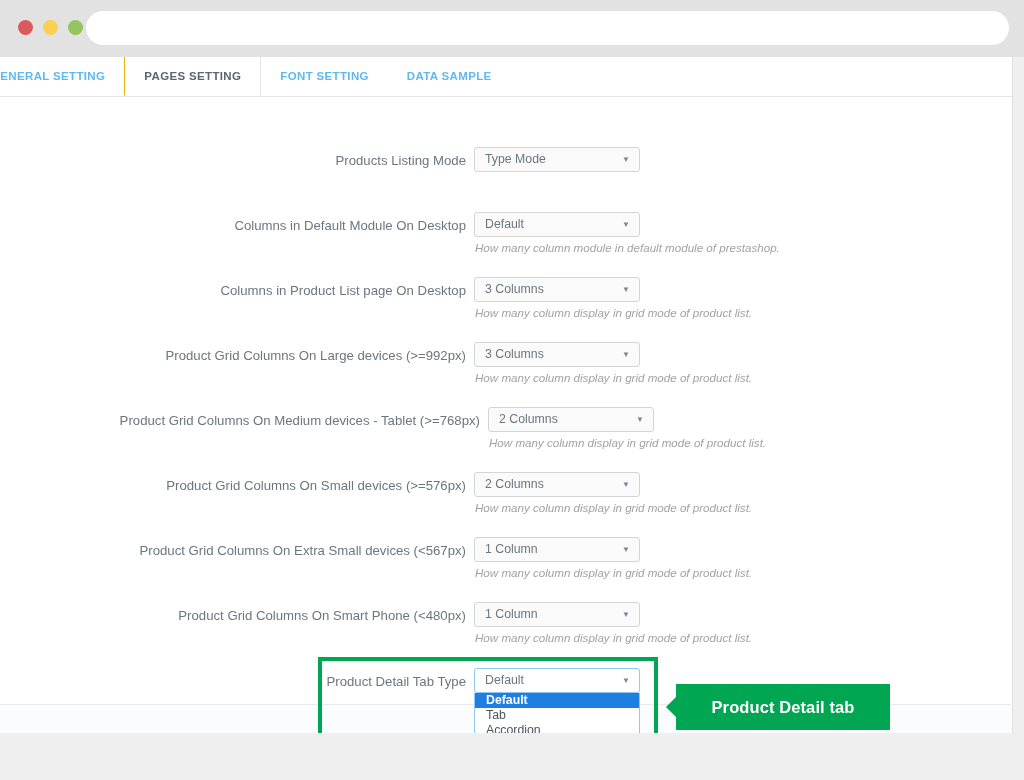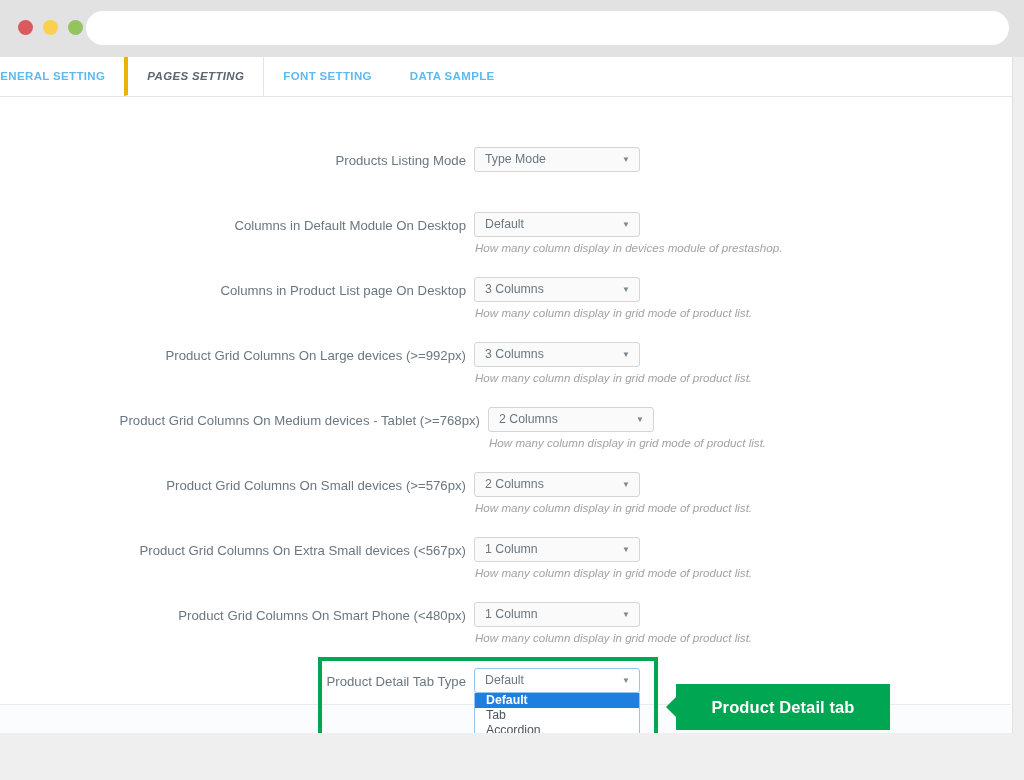--- a/index.html
+++ b/index.html
@@ -83,26 +83,25 @@
     box-sizing: border-box;
     background: transparent;
   }
   .tab.first {
     padding-left: 0;
     margin-left: -9px;
   }
   .tab.active {
     color: #5b6670;
     background: #ffffff;
-    border-left: 4px solid #eab308;
+    border-left: 1px solid #eab308;
     border-right: 1px solid #e4e4e4;
     border-bottom: 1px solid #ffffff;
     position: relative;
     z-index: 2;
-    font-style: italic;
   }
 
   
   #form-area {
     position: relative;
     background: #ffffff;
     height: 600px;
   }
   .form-row {
     position: relative;
@@ -271,21 +270,21 @@
     </div>
 
     <div class="form-row" style="position:absolute;left:0;top:120px;width:100%;">
       <div class="row-label">Columns in Default Module On Desktop</div>
       <div class="row-control">
         <div class="select-box">
           <span>Default</span>
           <span class="select-caret">▼</span>
         </div>
       </div>
-      <div class="row-help">How many column display in devices module of prestashop.</div>
+      <div class="row-help">How many column module in default module of prestashop.</div>
     </div>
 
     <div class="form-row" style="position:absolute;left:0;top:185px;width:100%;">
       <div class="row-label">Columns in Product List page On Desktop</div>
       <div class="row-control">
         <div class="select-box">
           <span>3 Columns</span>
           <span class="select-caret">▼</span>
         </div>
       </div>

